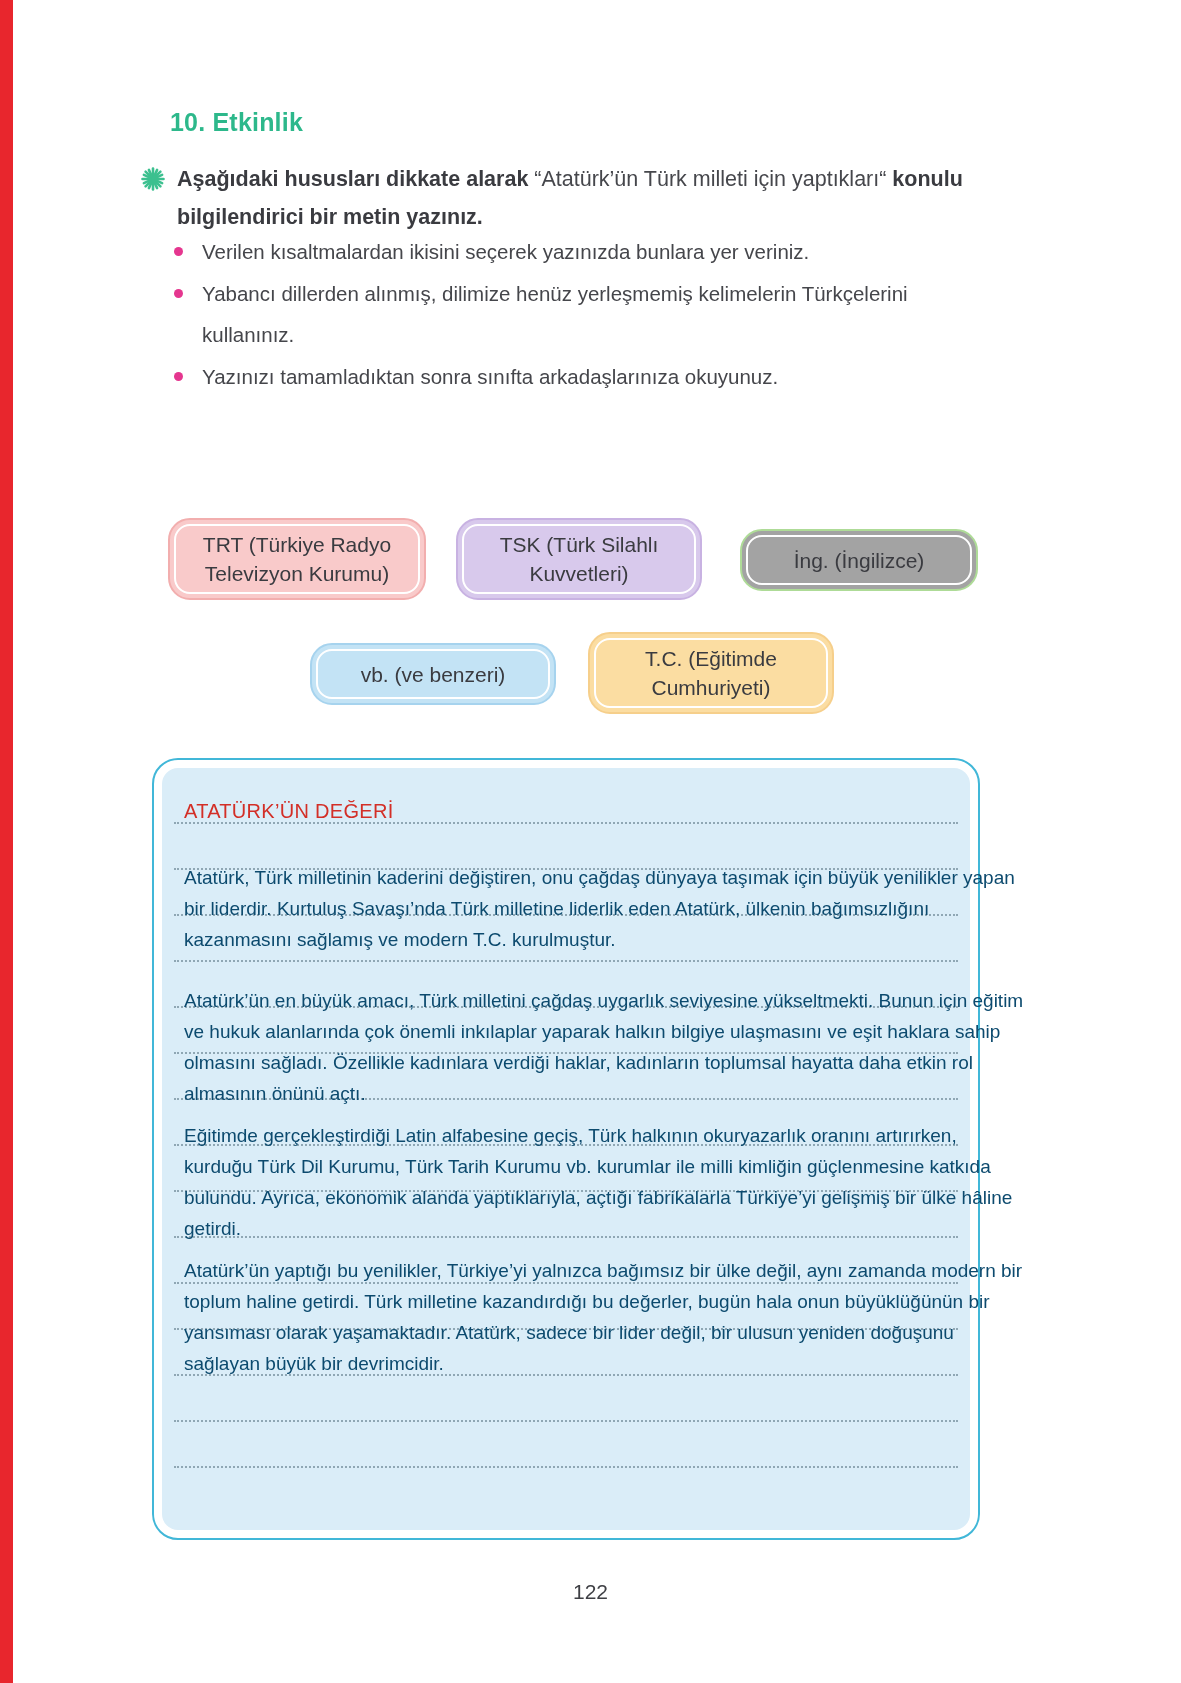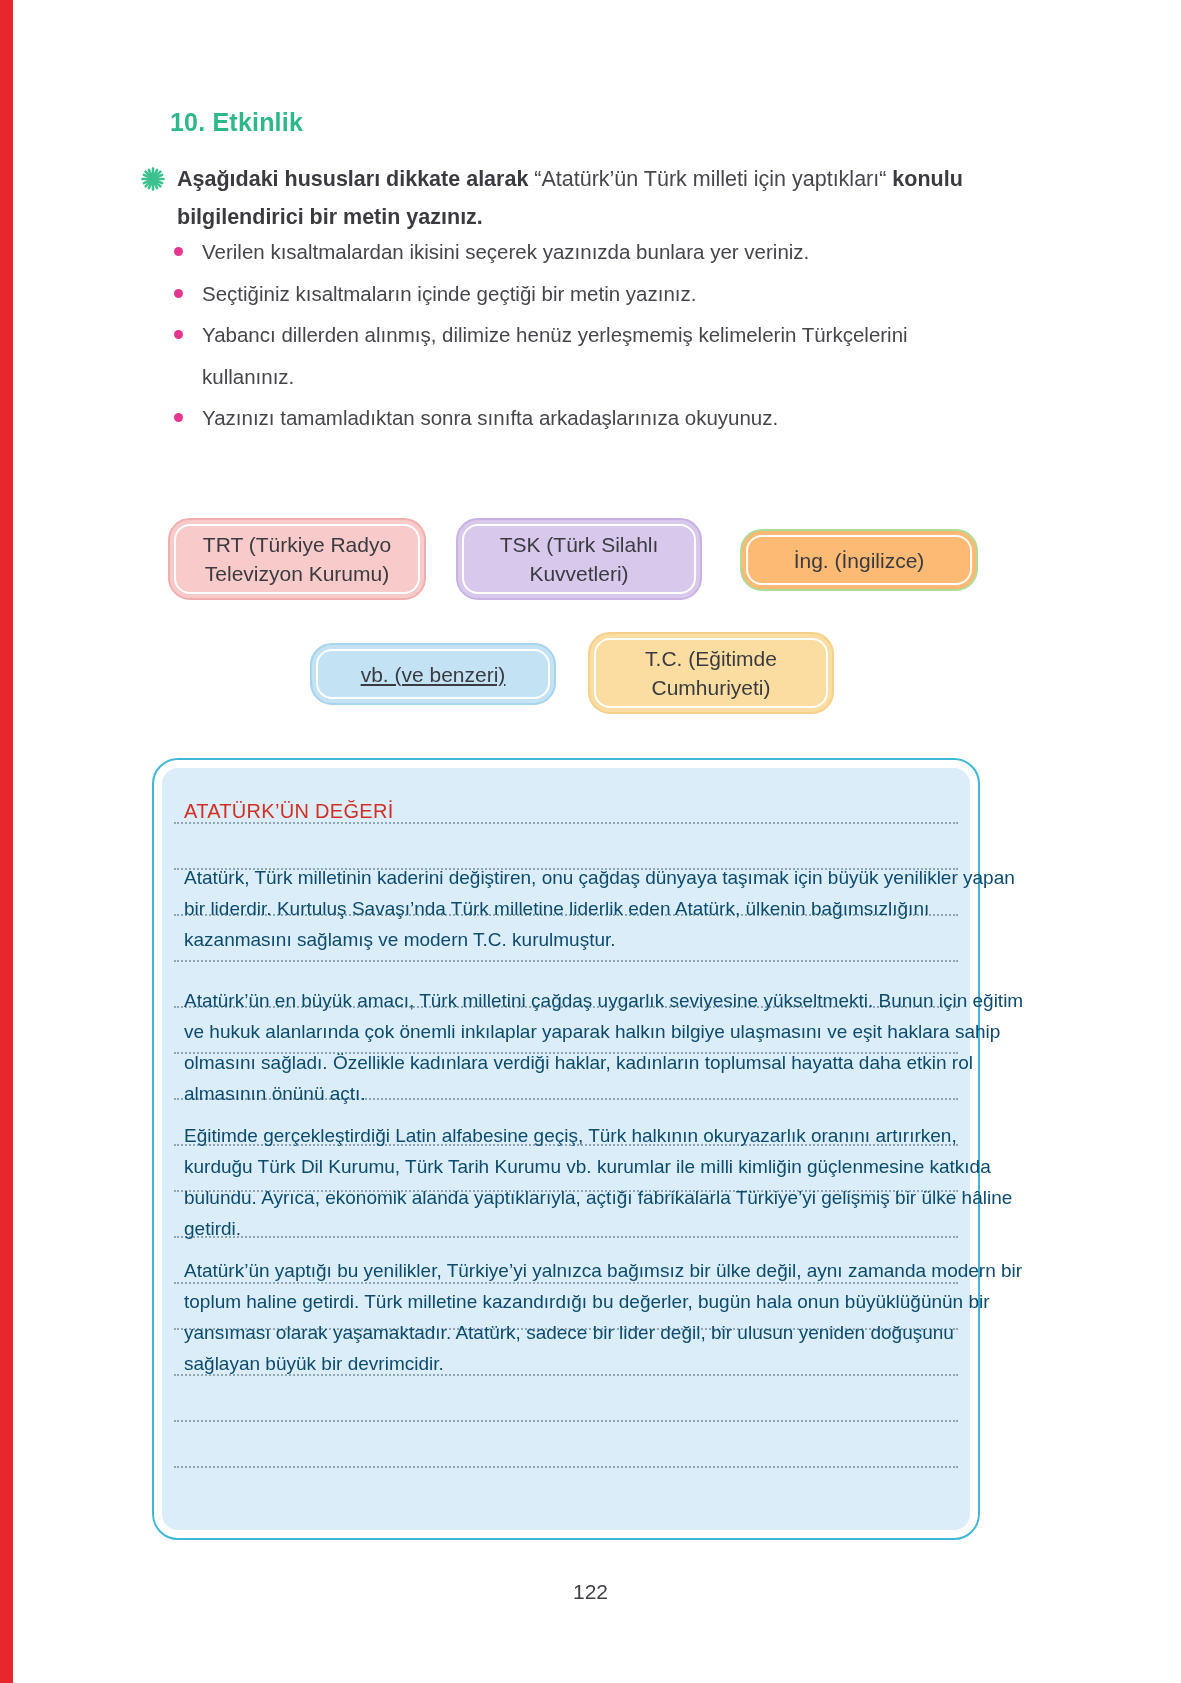--- a/index.html
+++ b/index.html
@@ -50,21 +50,21 @@
   }
   .chip::after {
     content:""; position:absolute; inset:4px; border:2px solid #ffffff;
     border-radius:16px; pointer-events:none;
   }
   .chip-tall { min-height:82px; }
   .chip-short { min-height:62px; margin-top:11px; }
   .w1 { width:258px; margin-right:30px; }
   .w2 { width:246px; margin-right:38px; }
   .w3 { width:238px; }
-  .w4 { width:246px; margin-right:32px;text-decoration:underline; }
+  .w4 { width:246px; margin-right:32px; }
   .w5 { width:246px; }
   
   .answer-box {
     position:absolute; left:152px; top:758px; width:828px; height:782px;
     border:2px solid #41b7d8; border-radius:26px; background:#ffffff;
   }
   .answer-panel {
     position:absolute; inset:8px; background:#daedf8; border-radius:16px;
   }
   .ruled-lines { position:absolute; left:12px; right:12px; top:0; bottom:0; }
@@ -114,32 +114,31 @@
           <line x1="16.1" y1="2.9" x2="7.9" y2="21.1"></line>
         </g>
       </g>
     </svg>
     <span class="text"><span class="b">Aşağıdaki hususları dikkate alarak </span><span class="q">“Atatürk’ün Türk milleti için yaptıkları“ </span><span class="b pre">konulu
 bilgilendirici bir metin yazınız.</span></span>
   </div>
 
   <ul class="guidelines">
     <li><span class="dot-icon"></span><span>Verilen kısaltmalardan ikisini seçerek yazınızda bunlara yer veriniz.</span></li>
-    <li><span class="dot-icon"></span><span>Seçtiğiniz kısaltmaların içinde geçtiği bir metin yazınız.</span></li>
     <li><span class="dot-icon"></span><span>Yabancı dillerden alınmış, dilimize henüz yerleşmemiş kelimelerin Türkçelerini
 kullanınız.</span></li>
     <li><span class="dot-icon"></span><span>Yazınızı tamamladıktan sonra sınıfta arkadaşlarınıza okuyunuz.</span></li>
   </ul>
 
   <div class="chip-row row-1">
     <div class="chip chip-tall w1" style="background: rgb(249, 202, 202); border-color: rgb(242, 174, 174);">TRT (Türkiye Radyo
 Televizyon Kurumu)</div>
     <div class="chip chip-tall w2" style="background: rgb(216, 201, 236); border-color: rgb(200, 178, 226);">TSK (Türk Silahlı
 Kuvvetleri)</div>
-    <div class="chip chip-short w3" style="background: #fdba74; border-color: rgb(174, 219, 151);">İng. (İngilizce)</div>
+    <div class="chip chip-short w3" style="background: #a3a3a3; border-color: rgb(174, 219, 151);">İng. (İngilizce)</div>
   </div>
 
   <div class="chip-row row-2">
     <div class="chip chip-short w4" style="background: rgb(195, 227, 245); border-color: rgb(166, 211, 238);">vb. (ve benzeri)</div>
     <div class="chip chip-tall w5" style="background: rgb(251, 221, 162); border-color: rgb(246, 207, 139);">T.C. (Eğitimde
 Cumhuriyeti)</div>
   </div>
 
   <div class="answer-box">
     <div class="answer-panel">

